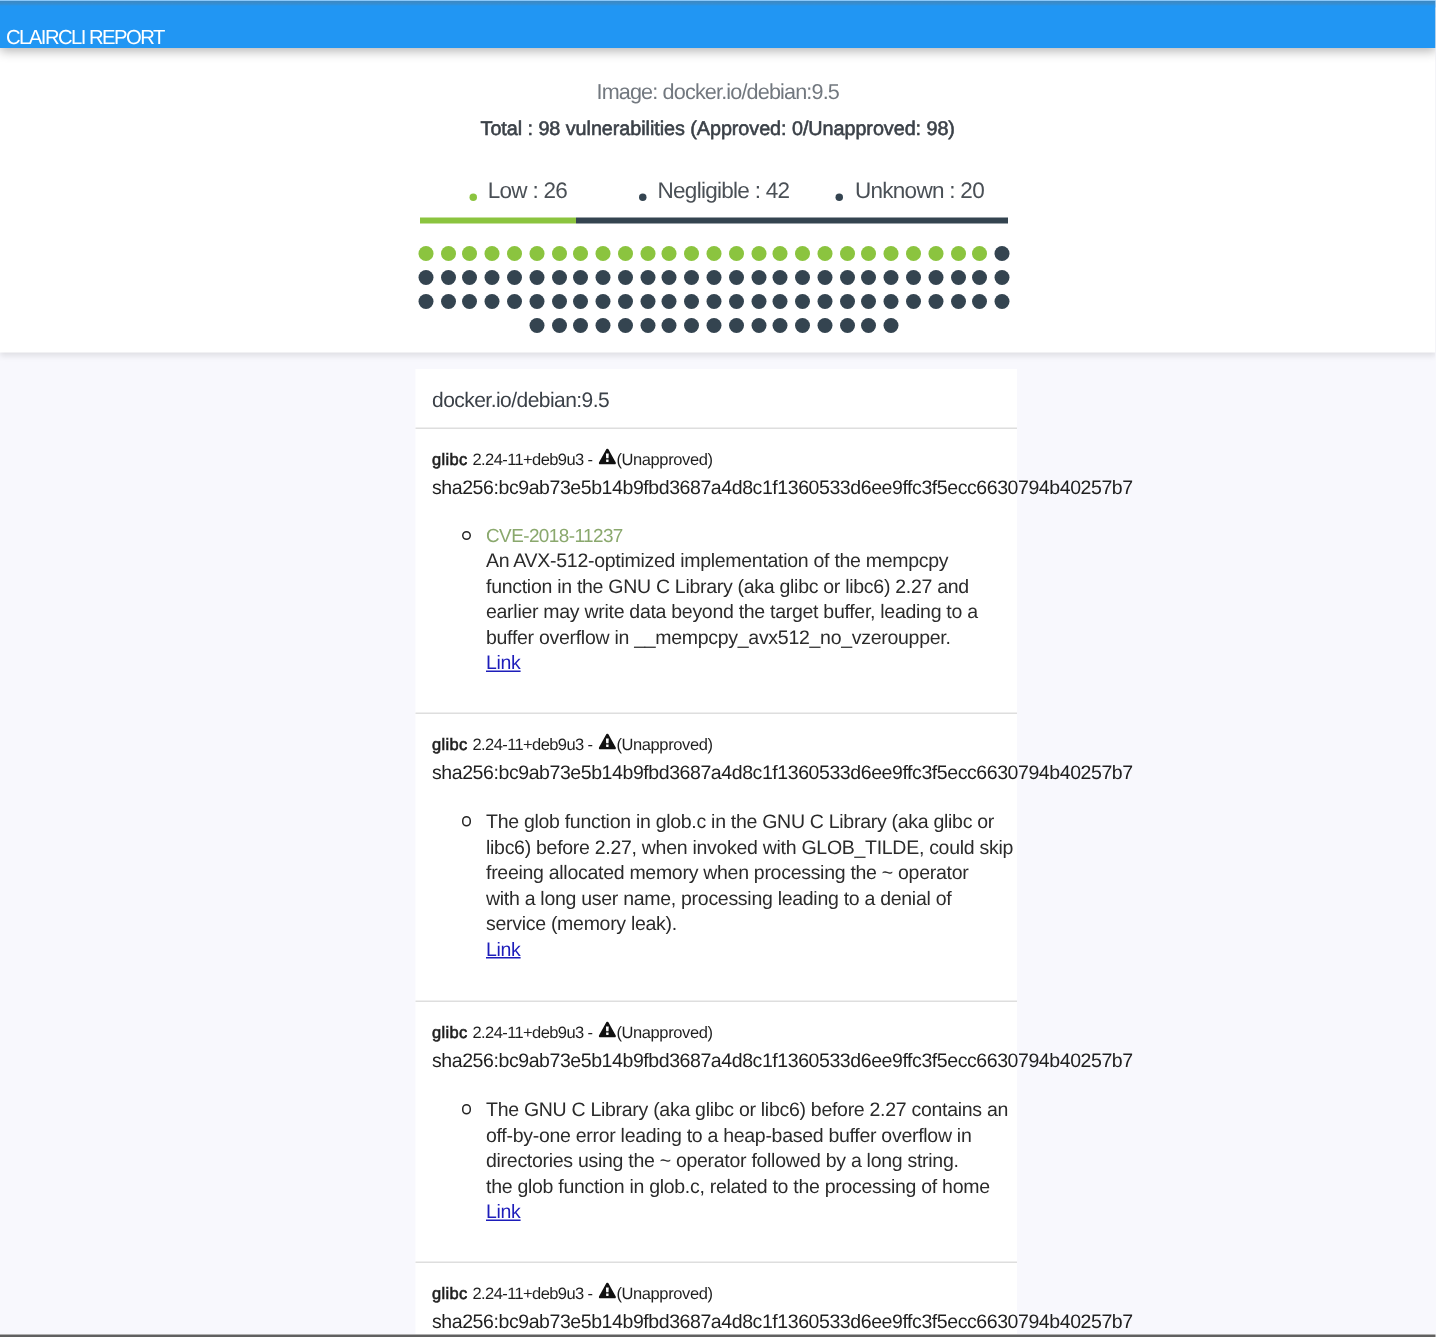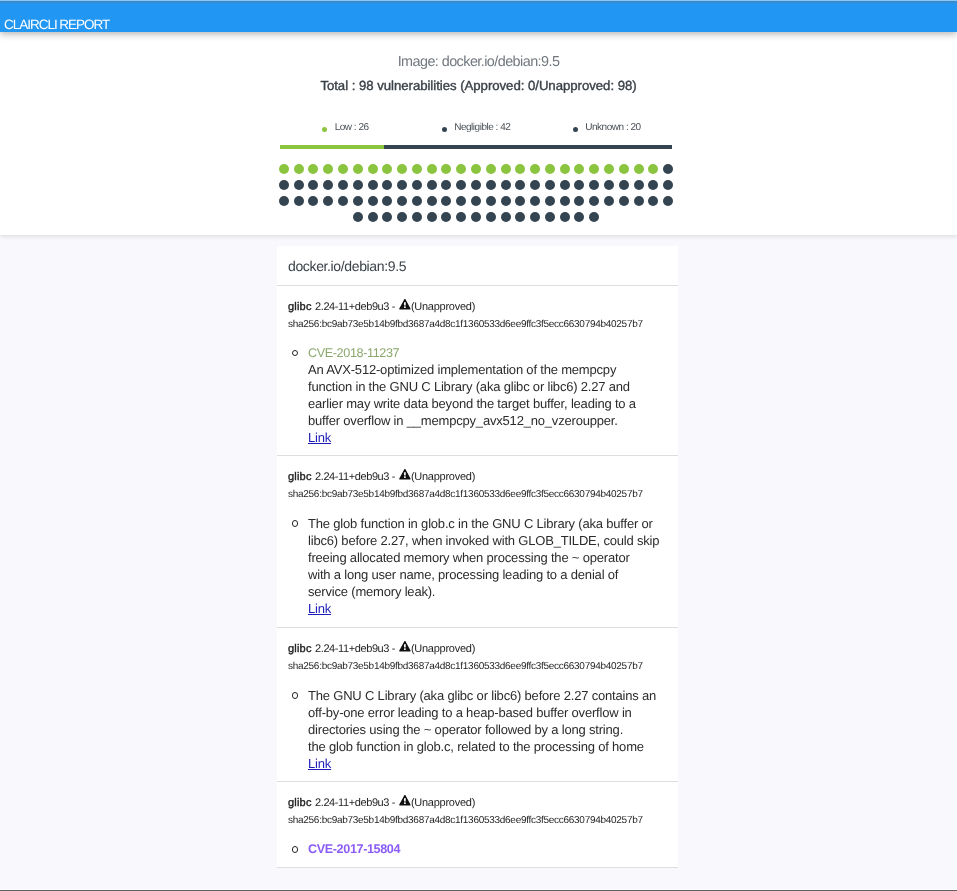--- a/index.html
+++ b/index.html
@@ -21,38 +21,38 @@
   }
   .topbar::before{
     content:"";position:absolute;left:0;right:0;top:0;height:5px;
     background:linear-gradient(to bottom,#8ac8fa 0,#8ac8fa 1px,#3a89c6 1px,#3a8ccb 2px,#2f90db 3px,#2196f3 4px,#2196f3 5px);
     pointer-events:none;
   }
   .hero{background:#fff;padding:0 0 10px;position:relative;z-index:1;box-shadow:0 2px 4px rgba(0,0,0,0.10);}
   .imgline{text-align:center;font-size:14.4px;color:#72787f;letter-spacing:-0.56px;padding-top:21px;line-height:19px;}
   .totalline{text-align:center;font-size:13.2px;color:#3b4148;font-weight:normal;-webkit-text-stroke:0.38px #3b4148;letter-spacing:-0.035px;line-height:18px;margin-top:5px;}
   .legendwrap{width:392px;margin-left:280px;margin-top:24px;}
-  .legend{display:flex;font-size:10px;color:#4a5056;letter-spacing:-0.48px;line-height:18px;}
+  .legend{display:flex;font-size:15px;color:#4a5056;letter-spacing:-0.48px;line-height:18px;}
   .legend > div{flex:1 1 0;display:flex;align-items:baseline;justify-content:center;white-space:nowrap;}
   .ldot{width:5px;height:5px;border-radius:50%;margin-right:7.6px;flex:none;position:relative;top:1.8px;}
   .bar{height:4px;display:flex;margin-top:8px;}
   .dots{width:400px;margin-left:276px;margin-top:11.5px;display:flex;flex-wrap:wrap;justify-content:center;}
   .dot{width:10px;height:10px;border-radius:50%;margin:3px 2.4px;flex:none;}
   .content{padding-top:11px;}
   .card{width:401px;margin-left:277px;background:#fff;}
   .cardhead{padding:12px 11px 11px;font-size:14px;color:#3b4148;border-bottom:1px solid #dedede;letter-spacing:-0.36px;line-height:16px;}
   .item{padding:13px 11px 9.6px;border-bottom:1px solid #dedede;}
   .pkgline{font-size:11px;color:#1f1f1f;white-space:nowrap;letter-spacing:-0.26px;line-height:17px;}
   .pkgline .pre{letter-spacing:-0.4px;}
   .pkgline b{font-weight:normal;-webkit-text-stroke:0.38px #1f1f1f;letter-spacing:0.2px;}
   .pkgline .sp{letter-spacing:0.35px;}
   .warn{display:inline-block;vertical-align:-0.6px;margin:0 0.4px 0 1.1px;}
-  .shaline{font-size:10px;color:#1f1f1f;white-space:nowrap;letter-spacing:-0.28px;line-height:17px;}
+  .shaline{font-size:13px;color:#1f1f1f;white-space:nowrap;letter-spacing:-0.28px;line-height:17px;}
   ul.cves{margin:12px 0 0;padding:0 0 0 20px;list-style:none;}
-  ul.cves li{margin:0;position:relative;}
+  ul.cves li{margin:16px;position:relative;}
   ul.cves li::before{content:"";position:absolute;left:-16.4px;top:5.2px;
     width:6.8px;height:6.8px;border-radius:50%;border:1.55px solid #262626;box-sizing:border-box;}
   .cveid{color:#8aa86d;font-size:12.6px;text-decoration:none;letter-spacing:-0.37px;line-height:16px;display:block;}
   .desc{font-size:13px;color:#2b2b2b;line-height:17px;letter-spacing:-0.19px;white-space:nowrap;}
   .windowedge{position:fixed;left:0;right:0;bottom:0;height:2px;
     background:linear-gradient(to bottom,#ffffff 0,#ffffff 1px,#606060 1px,#606060 2px);z-index:50;}
   .lnk{color:#1d1dba;font-size:13px;text-decoration:underline;letter-spacing:-0.2px;line-height:17px;display:block;width:-moz-fit-content;width:fit-content;}
 </style>
 </head>
 <body style="background: rgb(248, 248, 253);">
@@ -207,21 +207,21 @@
             </li>
           </ul>
         </div>
         <div class="item">
           <div class="pkgline"><b>glibc</b><span class="sp"> </span><span class="pre">2.24-11+deb9u3</span><span class="pre"> - </span><svg class="warn" width="11.8" height="11.4" viewBox="0 0 1792 1792">
               <path fill="#111" d="M1024 1375v-190q0-14-9.5-23.5t-22.5-9.5h-192q-13 0-22.5 9.5t-9.5 23.5v190q0 14 9.5 23.5t22.5 9.5h192q13 0 22.5-9.5t9.5-23.5zm-2-374l18-459q0-12-10-19-13-11-24-11h-220q-11 0-24 11-10 7-10 21l17 457q0 10 10 16.5t24 6.5h185q14 0 23.5-6.5t10.5-16.5zm-14-934l768 1408q35 63-2 126-17 29-46.5 46t-63.5 17h-1536q-34 0-63.5-17t-46.5-46q-37-63-2-126l768-1408q17-31 47-49t65-18 65 18 47 49z"></path>
             </svg><span>(Unapproved)</span></div>
           <div class="shaline">sha256:bc9ab73e5b14b9fbd3687a4d8c1f1360533d6ee9ffc3f5ecc6630794b40257b7</div>
           <ul class="cves">
             <li>
-              <div class="desc">The glob function in glob.c in the GNU C Library (aka buffer or</div>
+              <div class="desc">The glob function in glob.c in the GNU C Library (aka glibc or</div>
               <div class="desc">libc6) before 2.27, when invoked with GLOB_TILDE, could skip</div>
               <div class="desc">freeing allocated memory when processing the ~ operator</div>
               <div class="desc">with a long user name, processing leading to a denial of</div>
               <div class="desc">service (memory leak).</div>
               <a class="lnk" href="#" style="color: rgb(29, 29, 186);">Link</a>
             </li>
           </ul>
         </div>
         <div class="item">
           <div class="pkgline"><b>glibc</b><span class="sp"> </span><span class="pre">2.24-11+deb9u3</span><span class="pre"> - </span><svg class="warn" width="11.8" height="11.4" viewBox="0 0 1792 1792">

